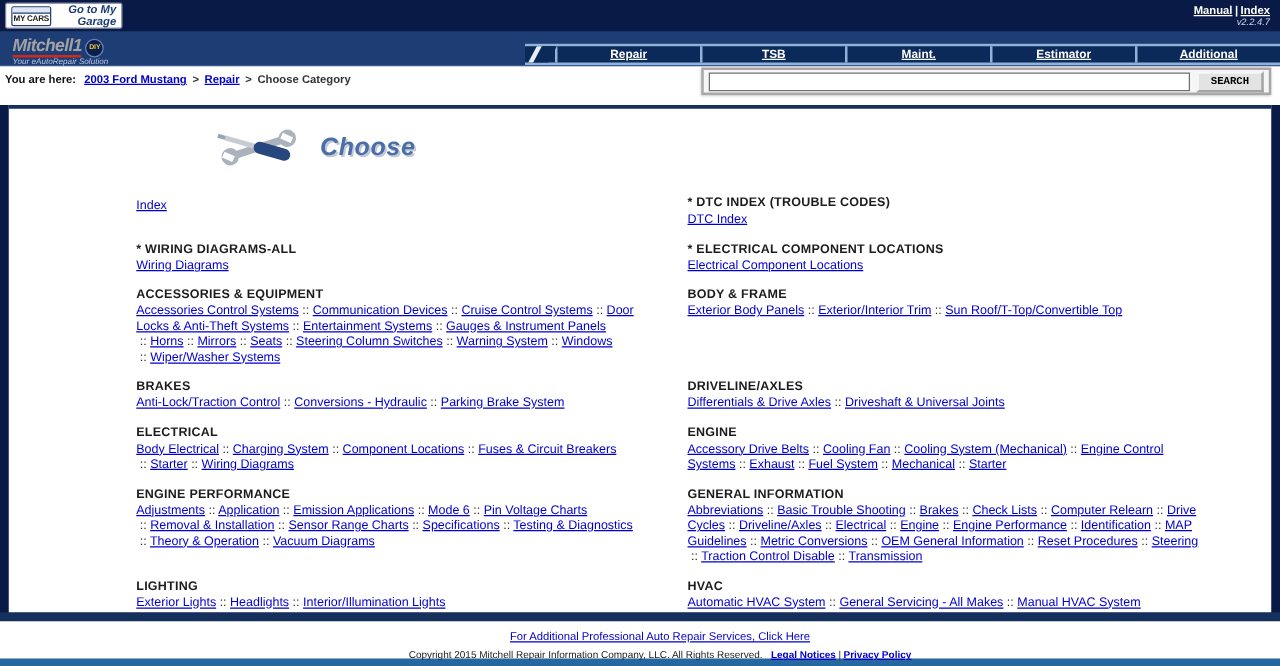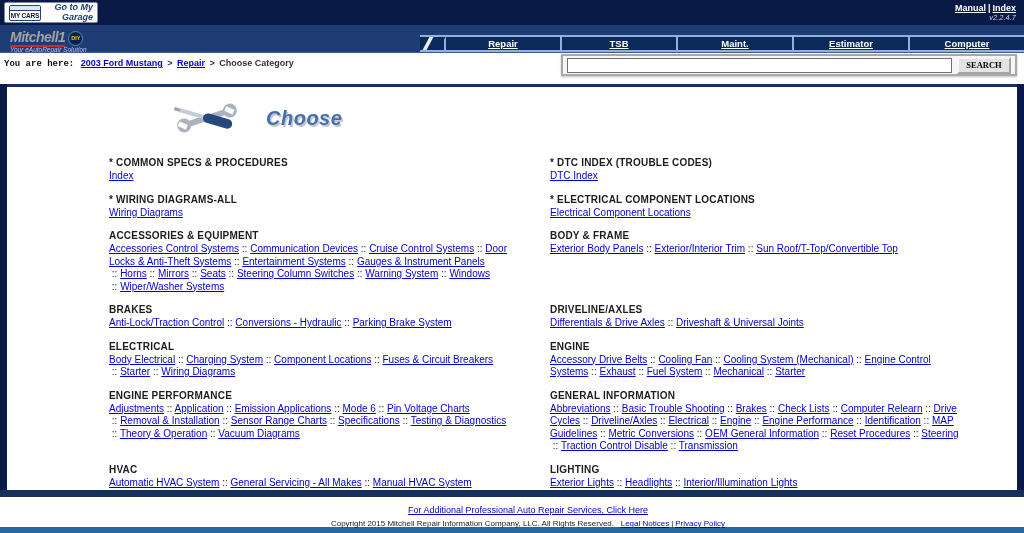--- a/index.html
+++ b/index.html
@@ -26,45 +26,45 @@
   .logo-main { color:#a3a3a3; font-weight:bold; font-style:italic; font-size:14px; letter-spacing:-0.5px; border-bottom:2px solid #cf2a1b; text-decoration:none; }
   .logo-badge { display:inline-flex; align-items:center; justify-content:center; width:15px; height:15px; background:#0a1f4e; border:1px solid #6a82b4; border-radius:50%; color:#f4c542; font-size:5.5px; font-weight:bold; margin-left:3px; vertical-align:2px; font-style:normal; }
   .tagline { color:#b9c6e0; font-size:6.5px; font-style:italic; margin-top:0; }
   .tabs { position:absolute; right:0; bottom:0; height:17px; display:flex; background:#0b2a5a; border-top:2px solid #8fb2d9; border-bottom:2px solid #8fb2d9; }
   .slash { width:16px; background:#0b2a5a; border-left:4px solid #e8edf5; transform:skewX(-28deg); margin:0 2px 0 6px; }
   .tab { width:116px; display:flex; align-items:center; justify-content:center; color:#fff; font-size:9.5px; font-weight:bold; text-decoration:underline; border-left:2px solid #8fb2d9; }
 
   
   .crumb-row { background:#fff; height:31px; position:relative; padding:5px 6px 0 4px; }
   .breadcrumb { font-size:9px; color:#333; }
-  .crumb-prefix { font-weight:bold; color:#111; margin-right:4px;font-family:Liberation Mono, monospace; }
+  .crumb-prefix { font-weight:bold; color:#111; margin-right:4px; }
   .breadcrumb a { color:#0000cc; font-weight:bold; }
   .gt { color:#333; font-weight:bold; margin:0 2px; }
   .crumb-current { font-weight:bold; color:#333; }
   .searchbox { position:absolute; right:7px; top:1px; width:456px; height:22px; background:#f6f6f6; border:2px solid #a8a8a8; box-shadow:0 1px 2px rgba(0,0,0,.25); display:flex; align-items:center; gap:5px; padding:0 4px; }
   .searchbox input { flex:1; height:15px; border:1px solid #707070; font-size:10px; padding:0 3px; font-family:inherit; }
-  .searchbox button { width:54px; height:17px; background:#e3e3e3; border:2px outset #f8f8f8; font-size:8.5px; font-weight:bold; font-family:Liberation Serif, serif; color:#000; }
+  .searchbox button { width:54px; height:17px; background:#e3e3e3; border:2px outset #f8f8f8; font-size:8.5px; font-weight:bold; font-family:Liberation Mono, monospace; color:#000; }
 
   
   .content { margin:0 7px; background:#fff; border-top:3px solid #16305e; height:406px; overflow:hidden; }
-  .page-header { display:flex; align-items:center; gap:22px; padding:5px 15px 0 163px; height:56px; }
+  .page-header { display:flex; align-items:center; gap:12px; padding:5px 15px 0 163px; height:56px; }
   .header-text { font-size:20px; font-weight:bold; font-style:italic; color:#4a6fa8; line-height:22px; text-shadow:1.5px 1.5px 0 #c3c9d4; letter-spacing:0.5px; }
   .categories { display:grid; grid-template-columns:1fr 1fr; column-gap:30px; padding:14px 56px 0 102px; }
   .section { margin-bottom:11px; }
   .sec-title { font-size:10px; font-weight:bold; color:#1c1c1c; letter-spacing:0.2px; }
   .sec-links { font-size:10px; line-height:12.5px; color:#222; margin-top:2px; }
   .sec-links a { color:#0000cc; }
   .lnksep { color:#222; white-space:pre; }
 
   
   .footer-navy { height:7px; background:#16305e; }
   .footer { height:30px; background:#fff; text-align:center; padding-top:2px;padding-left:32px; }
   .foot-link { color:#0000cc; font-size:9px; }
   .copyright { color:#222; font-size:8px; margin-top:2px; }
-  .copyright a { color:#0000cc; font-weight:normal; }
+  .copyright a { color:#0000cc; font-weight:bold; }
   .copyright .bar { margin:0 2px; }
   .footer-blue { height:6px; background:#2567a0; }
 </style>
 </head>
 <body>
 
 <div class="page">
 
   <div class="topbar">
     <a class="mycars">
@@ -86,21 +86,21 @@
     <div class="logo">
       <div><span class="logo-main">Mitchell1</span><span class="logo-badge">DIY</span></div>
       <div class="tagline">Your eAutoRepair Solution</div>
     </div>
     <div class="tabs">
       <div class="slash"></div>
     <a class="tab">Repair</a>
         <a class="tab">TSB</a>
         <a class="tab">Maint.</a>
         <a class="tab">Estimator</a>
-        <a class="tab">Computer</a>
+        <a class="tab">Additional</a>
       </div>
   </div>
 
   <div class="crumb-row">
     <div class="breadcrumb">
       <span class="crumb-prefix">You are here:</span>
       <a>2003 Ford Mustang</a>
       <span class="gt">&gt;</span>
       <a>Repair</a>
       <span class="gt">&gt;</span>
@@ -127,21 +127,20 @@
           <rect x="9" y="22" width="26" height="4" fill="#c7ccd4"></rect>
           <rect x="33" y="19.2" width="30" height="9.6" rx="4.8" fill="#27477e"></rect>
         </g>
       </svg>
       <div class="header-text">
         <div>Choose</div>
       </div>
     </div>
     <div class="categories">
         <div class="section">
-          <div class="sec-title">* COMMON SPECS &amp; PROCEDURES</div>
           <div class="sec-links"><a>Index</a></div>
         </div>
         <div class="section">
           <div class="sec-title">* DTC INDEX (TROUBLE CODES)</div>
           <div class="sec-links"><a>DTC Index</a></div>
         </div>
         <div class="section">
           <div class="sec-title">* WIRING DIAGRAMS-ALL</div>
           <div class="sec-links"><a>Wiring Diagrams</a></div>
         </div>
@@ -175,26 +174,26 @@
         </div>
         <div class="section">
           <div class="sec-title">ENGINE PERFORMANCE</div>
           <div class="sec-links"><a>Adjustments</a><span class="lnksep"> :: </span><a>Application</a><span class="lnksep"> :: </span><a>Emission Applications</a><span class="lnksep"> :: </span><a>Mode 6</a><span class="lnksep"> :: </span><a>Pin Voltage Charts</a><span class="lnksep"> :: </span><a>Removal &amp; Installation</a><span class="lnksep"> :: </span><a>Sensor Range Charts</a><span class="lnksep"> :: </span><a>Specifications</a><span class="lnksep"> :: </span><a>Testing &amp; Diagnostics</a><span class="lnksep"> :: </span><a>Theory &amp; Operation</a><span class="lnksep"> :: </span><a>Vacuum Diagrams</a></div>
         </div>
         <div class="section">
           <div class="sec-title">GENERAL INFORMATION</div>
           <div class="sec-links"><a>Abbreviations</a><span class="lnksep"> :: </span><a>Basic Trouble Shooting</a><span class="lnksep"> :: </span><a>Brakes</a><span class="lnksep"> :: </span><a>Check Lists</a><span class="lnksep"> :: </span><a>Computer Relearn</a><span class="lnksep"> :: </span><a>Drive Cycles</a><span class="lnksep"> :: </span><a>Driveline/Axles</a><span class="lnksep"> :: </span><a>Electrical</a><span class="lnksep"> :: </span><a>Engine</a><span class="lnksep"> :: </span><a>Engine Performance</a><span class="lnksep"> :: </span><a>Identification</a><span class="lnksep"> :: </span><a>MAP Guidelines</a><span class="lnksep"> :: </span><a>Metric Conversions</a><span class="lnksep"> :: </span><a>OEM General Information</a><span class="lnksep"> :: </span><a>Reset Procedures</a><span class="lnksep"> :: </span><a>Steering</a><span class="lnksep"> :: </span><a>Traction Control Disable</a><span class="lnksep"> :: </span><a>Transmission</a></div>
         </div>
         <div class="section">
+          <div class="sec-title">LIGHTING</div>
+          <div class="sec-links"><a>Exterior Lights</a><span class="lnksep"> :: </span><a>Headlights</a><span class="lnksep"> :: </span><a>Interior/Illumination Lights</a></div>
+        </div>
+        <div class="section">
           <div class="sec-title">HVAC</div>
           <div class="sec-links"><a>Automatic HVAC System</a><span class="lnksep"> :: </span><a>General Servicing - All Makes</a><span class="lnksep"> :: </span><a>Manual HVAC System</a></div>
-        </div>
-        <div class="section">
-          <div class="sec-title">LIGHTING</div>
-          <div class="sec-links"><a>Exterior Lights</a><span class="lnksep"> :: </span><a>Headlights</a><span class="lnksep"> :: </span><a>Interior/Illumination Lights</a></div>
         </div>
       </div>
   </div>
 
   <div class="footer-navy"></div>
   <div class="footer">
     <a class="foot-link">For Additional Professional Auto Repair Services, Click Here</a>
     <div class="copyright">
       <span>Copyright 2015 Mitchell Repair Information Company, LLC.  All Rights Reserved.</span>&nbsp;&nbsp;
       <a>Legal Notices</a><span class="bar">|</span><a>Privacy Policy</a>

